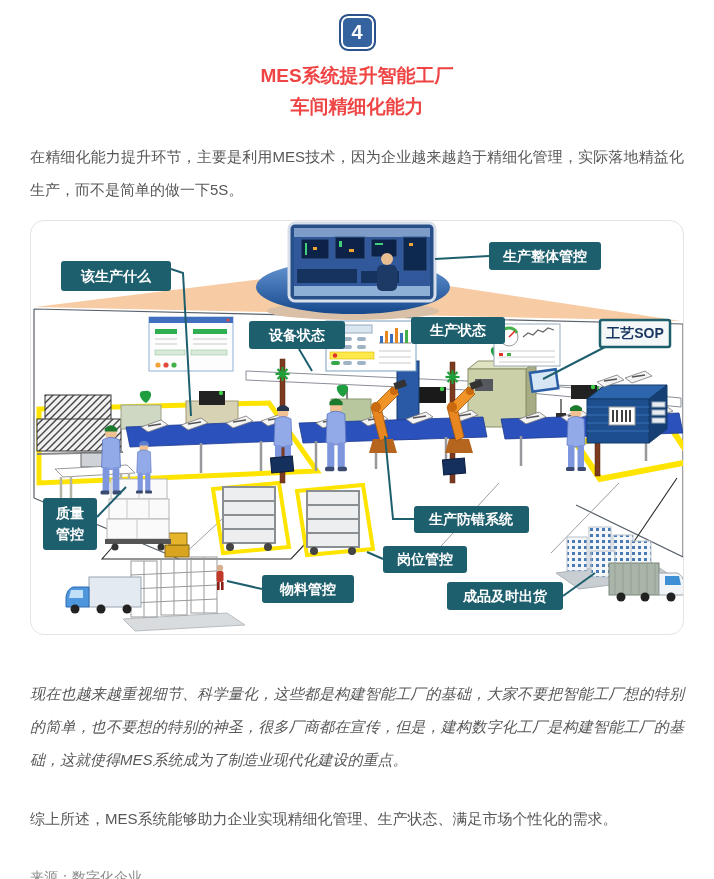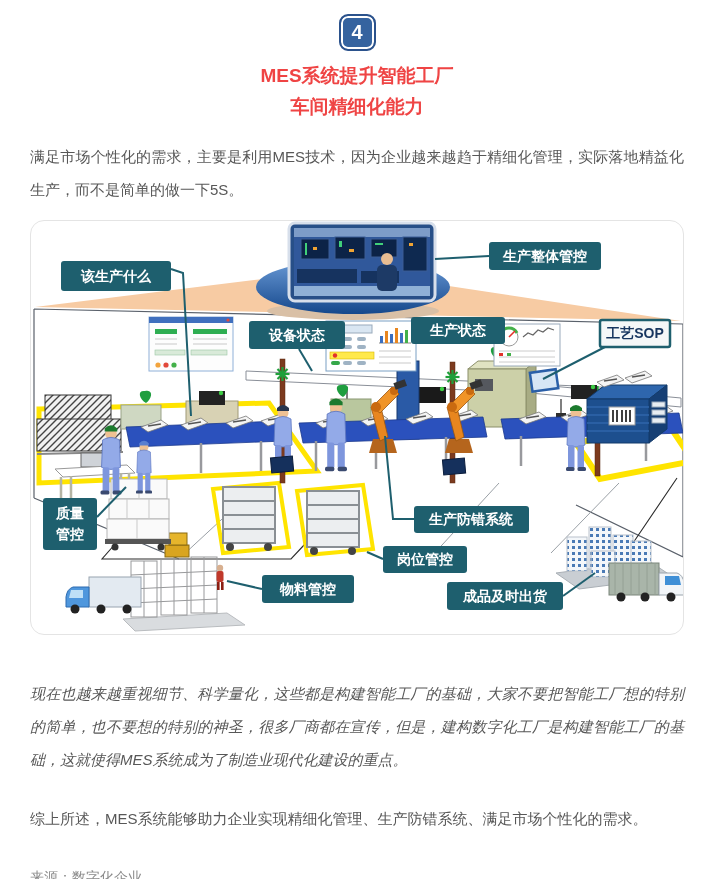--- a/index.html
+++ b/index.html
@@ -26,21 +26,21 @@
 
   <div class="badge-wrap">
     <div class="badge">4</div>
   </div>
 
   <div class="title">
     <div>MES系统提升智能工厂</div>
     <div>车间精细化能力</div>
   </div>
 
-  <p class="body-text">满足市场个性化的需求，主要是利用MES技术，因为企业越来越趋于精细化管理，实际落地精益化生产，而不是简单的做一下5S。</p>
+  <p class="body-text">在精细化能力提升环节，主要是利用MES技术，因为企业越来越趋于精细化管理，实际落地精益化生产，而不是简单的做一下5S。</p>
 
   <div class="figure">
   <svg width="654" height="413" viewBox="0 0 654 413">
     <defs>
       <linearGradient id="gradBlue" x1="0" y1="0" x2="0" y2="1">
         <stop offset="0" stop-color="#6a9ad6"></stop>
             <stop offset="1" stop-color="#15488c"></stop>
       </linearGradient>
       <pattern id="hatch" width="7" height="7" patternUnits="userSpaceOnUse">
         <rect width="7" height="7" fill="#f1f1f1"></rect>
@@ -441,16 +441,16 @@
       <text class="lbl" x="277" y="373">物料管控</text>
     </g>
     <g>
       <rect x="416" y="361" width="116" height="28" rx="3" fill="#1e5f6e"></rect>
       <text class="lbl" x="474" y="380">成品及时出货</text>
     </g>
   </svg>
   </div>
 
   <p class="body-text after">现在也越来越重视细节、科学量化，这些都是构建智能工厂的基础，大家不要把智能工厂想的特别的简单，也不要想的特别的神圣，很多厂商都在宣传，但是，建构数字化工厂是构建智能工厂的基础，这就使得MES系统成为了制造业现代化建设的重点。</p>
-  <p class="body-text last">综上所述，MES系统能够助力企业实现精细化管理、生产防错系统、满足市场个性化的需求。</p>
+  <p class="body-text last">综上所述，MES系统能够助力企业实现精细化管理、生产状态、满足市场个性化的需求。</p>
 
   <div class="source">来源：数字化企业</div>
 </div>
 
 </body></html>

